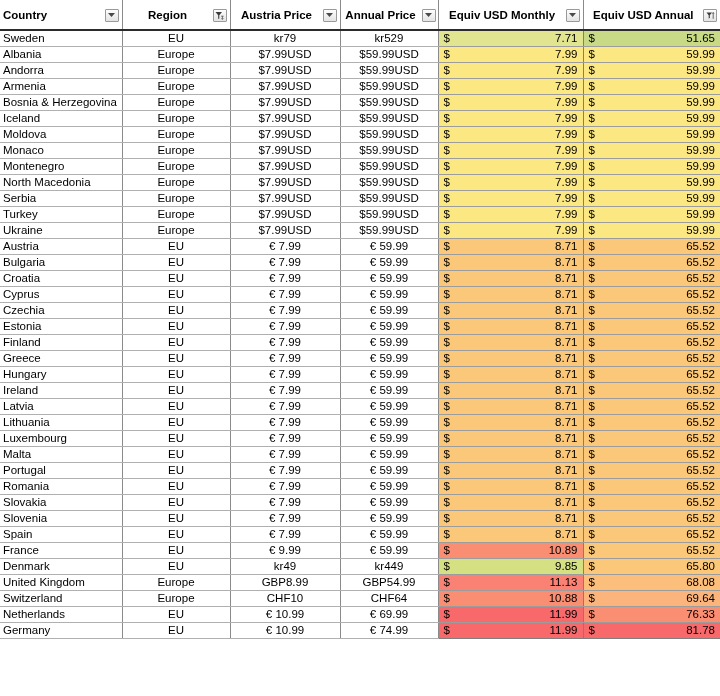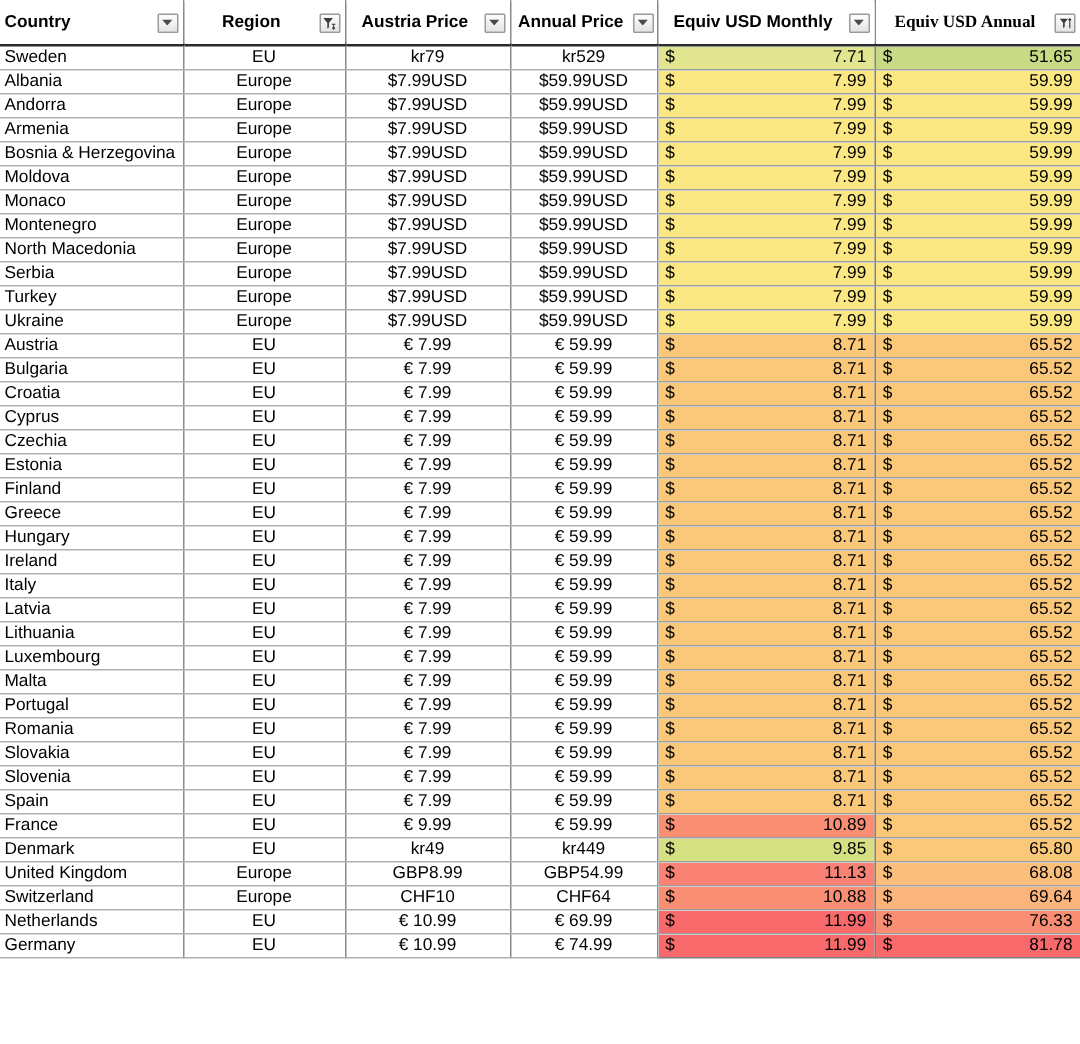--- a/index.html
+++ b/index.html
@@ -36,21 +36,21 @@
     font-size: 11.5px;
     background: #ffffff;
     border-right: 1px solid #8a8a8a;
     border-bottom: 2px solid #2b2b2b;
     border-top: 1px solid #ffffff;
     position: relative;
     vertical-align: middle;
     white-space: nowrap;
     overflow: hidden;
   }
-  thead th:last-child { border-right: none; font-family: Liberation Serif, serif; }
+  thead th:last-child { border-right: none; }
   thead th .hdr-wrap {
     display: flex;
     align-items: center;
     justify-content: center;
     gap: 3px;
     height: 28px;
   }
   thead th.left .hdr-wrap { justify-content: flex-start; }
   thead th .hdr-label { flex: 0 0 auto; }
   thead th.left .hdr-label { flex: 1 1 auto; text-align: left; }
@@ -280,20 +280,38 @@
           </div>
         </td>
         <td class="money" style="background: rgb(252, 232, 131);">
           <div class="money-wrap">
             <span class="sym">$</span>
             <span class="amt">59.99</span>
           </div>
         </td>
       </tr>
       <tr>
+        <td class="col-country">Iceland</td>
+        <td class="col-region">Europe</td>
+        <td class="col-monthly">$7.99USD</td>
+        <td class="col-annual">$59.99USD</td>
+        <td class="money" style="background: rgb(252, 232, 131);">
+          <div class="money-wrap">
+            <span class="sym">$</span>
+            <span class="amt">7.99</span>
+          </div>
+        </td>
+        <td class="money" style="background: rgb(252, 232, 131);">
+          <div class="money-wrap">
+            <span class="sym">$</span>
+            <span class="amt">59.99</span>
+          </div>
+        </td>
+      </tr>
+      <tr>
         <td class="col-country">Moldova</td>
         <td class="col-region">Europe</td>
         <td class="col-monthly">$7.99USD</td>
         <td class="col-annual">$59.99USD</td>
         <td class="money" style="background: rgb(252, 232, 131);">
           <div class="money-wrap">
             <span class="sym">$</span>
             <span class="amt">7.99</span>
           </div>
         </td>
@@ -569,38 +587,20 @@
         </td>
         <td class="money" style="background: rgb(250, 200, 120);">
           <div class="money-wrap">
             <span class="sym">$</span>
             <span class="amt">65.52</span>
           </div>
         </td>
       </tr>
       <tr>
         <td class="col-country">Ireland</td>
-        <td class="col-region">EU</td>
-        <td class="col-monthly">€ 7.99</td>
-        <td class="col-annual">€ 59.99</td>
-        <td class="money" style="background: rgb(250, 200, 120);">
-          <div class="money-wrap">
-            <span class="sym">$</span>
-            <span class="amt">8.71</span>
-          </div>
-        </td>
-        <td class="money" style="background: rgb(250, 200, 120);">
-          <div class="money-wrap">
-            <span class="sym">$</span>
-            <span class="amt">65.52</span>
-          </div>
-        </td>
-      </tr>
-      <tr>
-        <td class="col-country">Italy</td>
         <td class="col-region">EU</td>
         <td class="col-monthly">€ 7.99</td>
         <td class="col-annual">€ 59.99</td>
         <td class="money" style="background: rgb(250, 200, 120);">
           <div class="money-wrap">
             <span class="sym">$</span>
             <span class="amt">8.71</span>
           </div>
         </td>
         <td class="money" style="background: rgb(250, 200, 120);">

